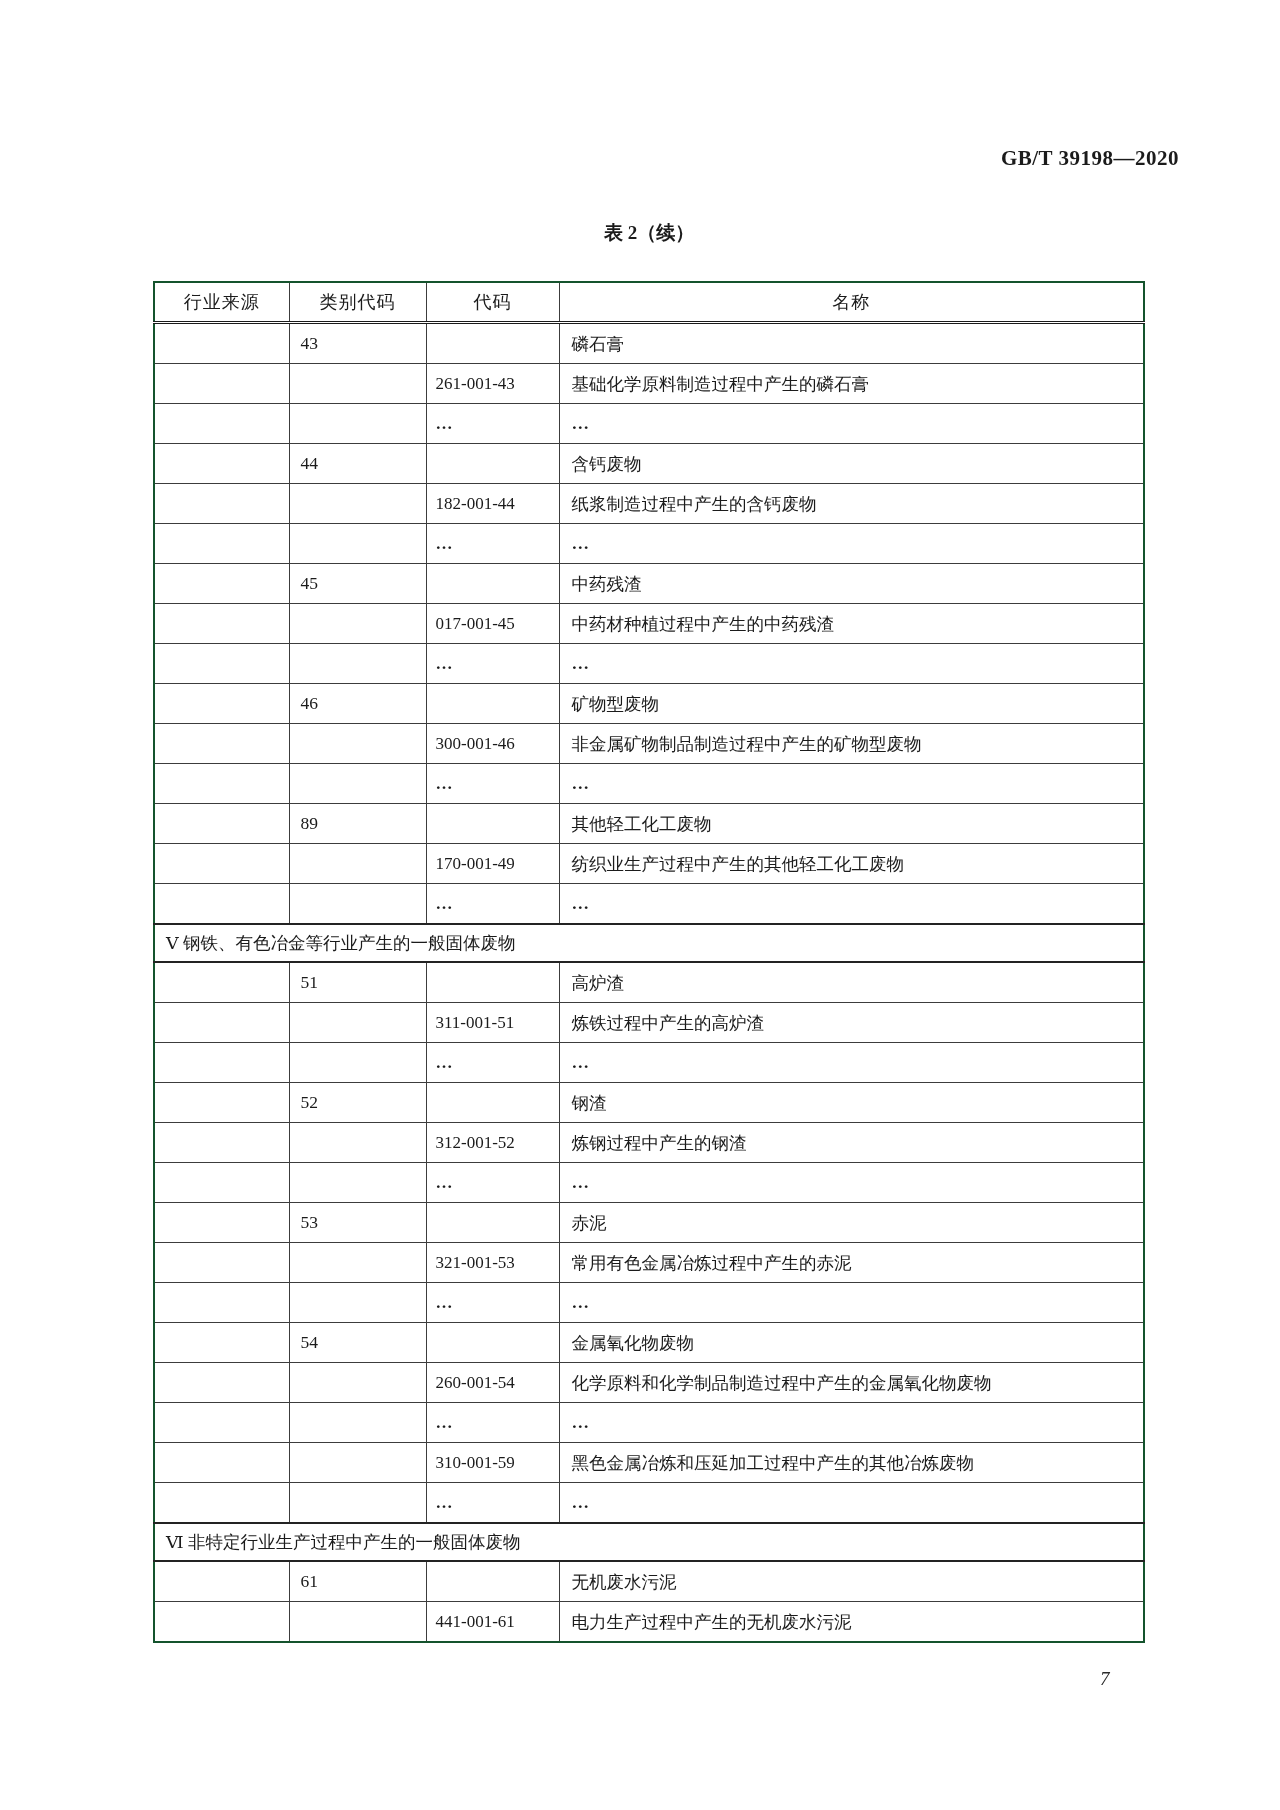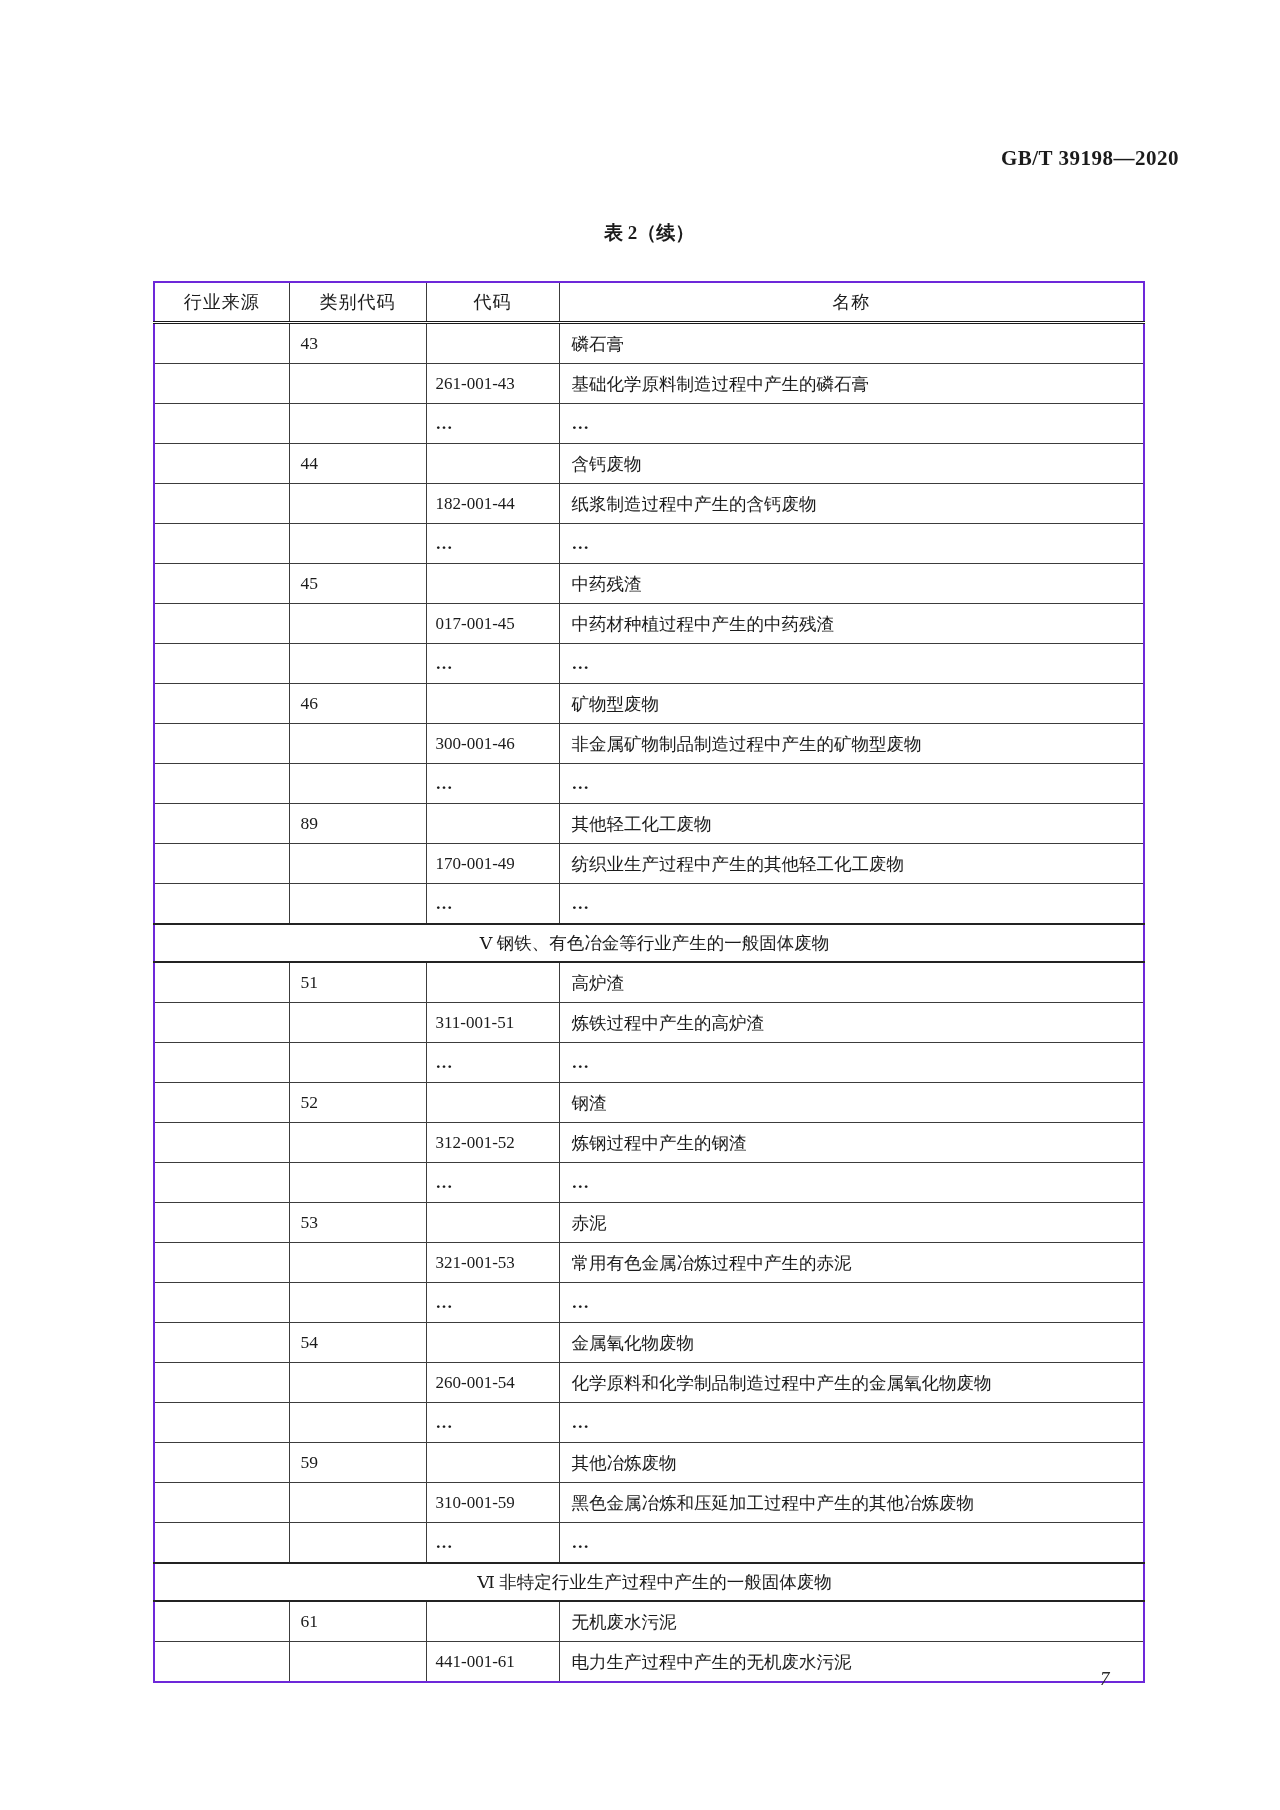--- a/index.html
+++ b/index.html
@@ -14,39 +14,39 @@
     font-family:"Liberation Serif","DejaVu Serif",serif;
   }
   .table-caption {
     position:absolute; top:220px; left:153px; width:992px;
     text-align:center; font-size:19px; font-weight:600;
   }
   table.waste-table {
     position:absolute; left:153px; top:281px; width:992px;
     border-collapse:collapse; table-layout:fixed;
     font-size:17.5px; color:#1b1b1b;
-    border:2px solid #6d28d9;
+    border:2px solid #14532d;
     padding-left:24px;
   }
   .waste-table th {
     height:38px; font-weight:400; font-size:18px; text-align:center;
     border:1px solid #3c3c3c; border-bottom:3px double #1a1a1a;
     padding:0; letter-spacing:1px;
   }
   .waste-table td {
     height:39px; border:1px solid #3c3c3c;
     padding:0; vertical-align:middle;
     overflow:hidden; white-space:nowrap;
   }
   .waste-table td.cell-category { padding-left:11px; }
   .waste-table td.cell-code     { padding-left:9px;  font-size:17px; }
   .waste-table td.cell-name     { padding-left:12px; }
   .waste-table tr.section-row td {
     height:36px; padding-left:11px;
-    border-top:2px solid #232323; border-bottom:2px solid #232323;text-align:center;
+    border-top:2px solid #232323; border-bottom:2px solid #232323;
   }
   .waste-table tr.ellipsis-row td.cell-code,
   .waste-table tr.ellipsis-row td.cell-name {
     font-weight:700; letter-spacing:1px;
   }
   .page-number {
     position:absolute; top:1668px; left:1100px;
     font-size:19px; font-style:italic; color:#2a2a2a;
   }
 </style>
@@ -235,26 +235,20 @@
           <td class="cell-name">化学原料和化学制品制造过程中产生的金属氧化物废物</td>
         </tr>
         <tr class="ellipsis-row">
           <td class="cell-industry"></td>
           <td class="cell-category"></td>
           <td class="cell-code">…</td>
           <td class="cell-name">…</td>
         </tr>
         <tr class="data-row">
           <td class="cell-industry"></td>
-          <td class="cell-category">59</td>
-          <td class="cell-code"></td>
-          <td class="cell-name">其他冶炼废物</td>
-        </tr>
-        <tr class="data-row">
-          <td class="cell-industry"></td>
           <td class="cell-category"></td>
           <td class="cell-code">310-001-59</td>
           <td class="cell-name">黑色金属冶炼和压延加工过程中产生的其他冶炼废物</td>
         </tr>
         <tr class="ellipsis-row">
           <td class="cell-industry"></td>
           <td class="cell-category"></td>
           <td class="cell-code">…</td>
           <td class="cell-name">…</td>
         </tr>

